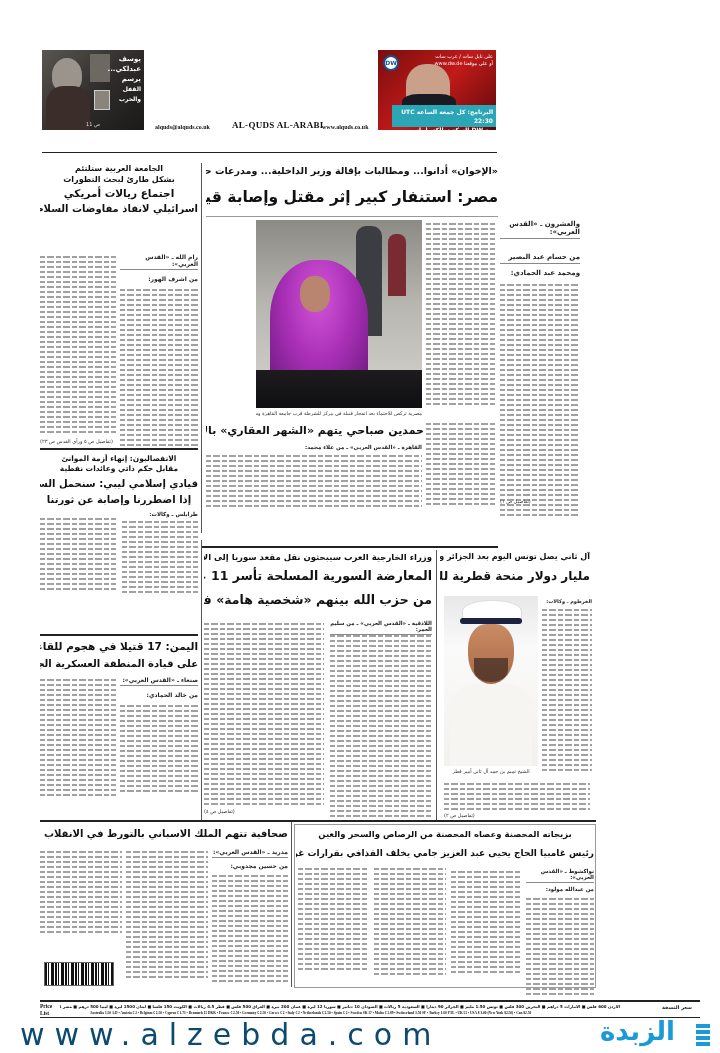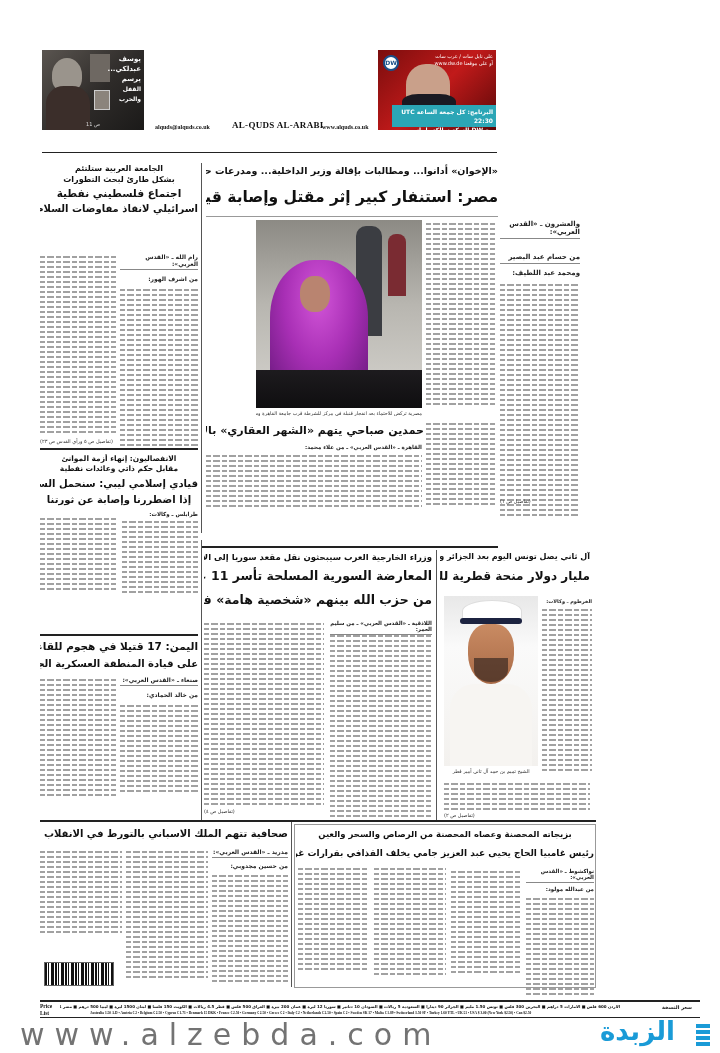--- a/index.html
+++ b/index.html
@@ -105,21 +105,21 @@
       <span class="ln"></span>
       <span class="ln"></span>
       <span class="ln"></span>
       <span class="ln"></span>
       <span class="ln"></span>
   </div>
 </div>
 <div class="abs" style="left:500px;top:220px;width:80px;">
   <div class="byline" style="border-bottom:1px solid #888;padding-bottom:2px;">والعشرون ـ «القدس العربي»:</div>
   <div class="byline" style="margin-top:14px;border-bottom:1px solid #888;padding-bottom:2px;">من حسام عبد البصير</div>
-  <div class="byline" style="margin-top:5px;">ومحمد عبد اللطيف:</div>
+  <div class="byline" style="margin-top:5px;">ومحمد عبد الحمادي:</div>
   <div class="body-text" style="height:240px;margin-top:4px;">
     <span class="ln"></span>
       <span class="ln"></span>
       <span class="ln"></span>
       <span class="ln"></span>
       <span class="ln"></span>
       <span class="ln"></span>
       <span class="ln"></span>
       <span class="ln"></span>
       <span class="ln"></span>
@@ -197,21 +197,21 @@
     <span class="ln"></span>
     <span class="ln"></span>
     <span class="ln"></span>
 </div>
 <div class="abs" style="left:500px;top:498px;width:80px;font-size:5px;direction:rtl;text-align:left;color:#333;">(تفاصيل ص ١)</div>
 
 <div class="vrule" style="left:201px;top:163px;height:370px;"></div>
 <div class="abs" style="left:40px;top:163px;width:158px;">
   <div class="hl" style="font-size:8px;line-height:11px;">الجامعة العربية ستلتئم</div>
   <div class="hl" style="font-size:8px;line-height:11px;">بشكل طارئ لبحث التطورات</div>
-  <div class="hl" style="font-size:10.5px;line-height:16px;">اجتماع فلسطيني نفطية</div>
+  <div class="hl" style="font-size:10.5px;line-height:16px;">اجتماع ريالات أمريكي</div>
   <div class="hl" style="font-size:10px;line-height:16px;">اسرائيلي لانقاذ مفاوضات السلام</div>
 </div>
 <div class="abs" style="left:120px;top:253px;width:78px;">
   <div class="byline" style="border-bottom:1px solid #888;padding-bottom:2px;font-size:6px;">رام الله ـ «القدس العربي»:</div>
   <div class="byline" style="margin-top:5px;font-size:6px;">من اشرف الهور:</div>
   <div class="body-text" style="height:160px;margin-top:4px;">
     <span class="ln"></span>
       <span class="ln"></span>
       <span class="ln"></span>
       <span class="ln"></span>
@@ -713,17 +713,17 @@
 <div class="abs" style="left:40px;top:1000px;width:660px;height:18px;border-top:2px solid #222;border-bottom:1px solid #222;">
   <div class="abs" style="left:0;top:1px;font-family:'Liberation Serif',serif;font-weight:bold;font-size:5.5px;line-height:7px;">
     <span style="display:block">Price</span>
     <span style="display:block">List</span>
   </div>
   <div class="abs" style="left:20px;top:1px;width:560px;font-size:4px;line-height:7px;direction:rtl;white-space:nowrap;overflow:hidden;font-weight:bold;">الاردن 600 فلس ■ الامارات 5 دراهم ■ البحرين 300 فلس ■ تونس 1.50 مليم ■ الجزائر 90 دينارا ■ السعودية 5 ريالات ■ السودان 10 دنانير ■ سوريا 12 ليرة ■ عمان 200 بيزة ■ العراق 500 فلس ■ قطر 4.5 ريالات ■ الكويت 150 فلسا ■ لبنان 1500 ليرة ■ ليبيا 500 درهم ■ مصر 1 جنيه ■ المغرب 6 دراهم ■ اليمن 50 ريالا</div>
   <div class="abs" style="left:50px;top:8px;width:520px;font-size:3.5px;line-height:7px;white-space:nowrap;overflow:hidden;font-family:'Liberation Serif',serif;font-weight:bold;">Australia 1.50 A.D • Austria € 2 • Belgium € 2.50 • Cyprus € 1.71 • Denmark 15 DKK • France € 2.50 • Germany € 2.50 • Greece € 2 • Italy € 2 • Netherlands € 2.50 • Spain € 2 • Sweden SK 17 • Malta € 1.89 • Switzerland 3.50 SF • Turkey 1.60 YTL • UK £1 • USA $ 3.00 (New York $2.50) • Can $2.50</div>
   <div class="abs" style="right:8px;top:2px;width:30px;font-size:5px;line-height:7px;direction:rtl;font-weight:bold;">سعر النسخة</div>
 </div>
 
-<div class="abs" style="left:20px;top:1018px;font-size:30px;line-height:34px;letter-spacing:10px;color:#737373;font-family:'DejaVu Sans',sans-serif;">www.alzebda.com</div>
+<div class="abs" style="left:20px;top:1018px;font-size:30px;line-height:34px;letter-spacing:10px;color:#0c4a6e;font-family:'DejaVu Sans',sans-serif;">www.alzebda.com</div>
 <div class="abs" style="left:600px;top:1018px;width:110px;height:34px;">
   <span style="position:absolute;left:0;top:-2px;font-size:26px;font-weight:bold;color:#1a9bd7;direction:rtl;">الزبدة</span>
   <span style="position:absolute;right:0;top:6px;width:14px;height:22px;background:repeating-linear-gradient(180deg,#1a9bd7 0 4px,transparent 4px 6px);"></span>
 </div>
 
 </body></html>

